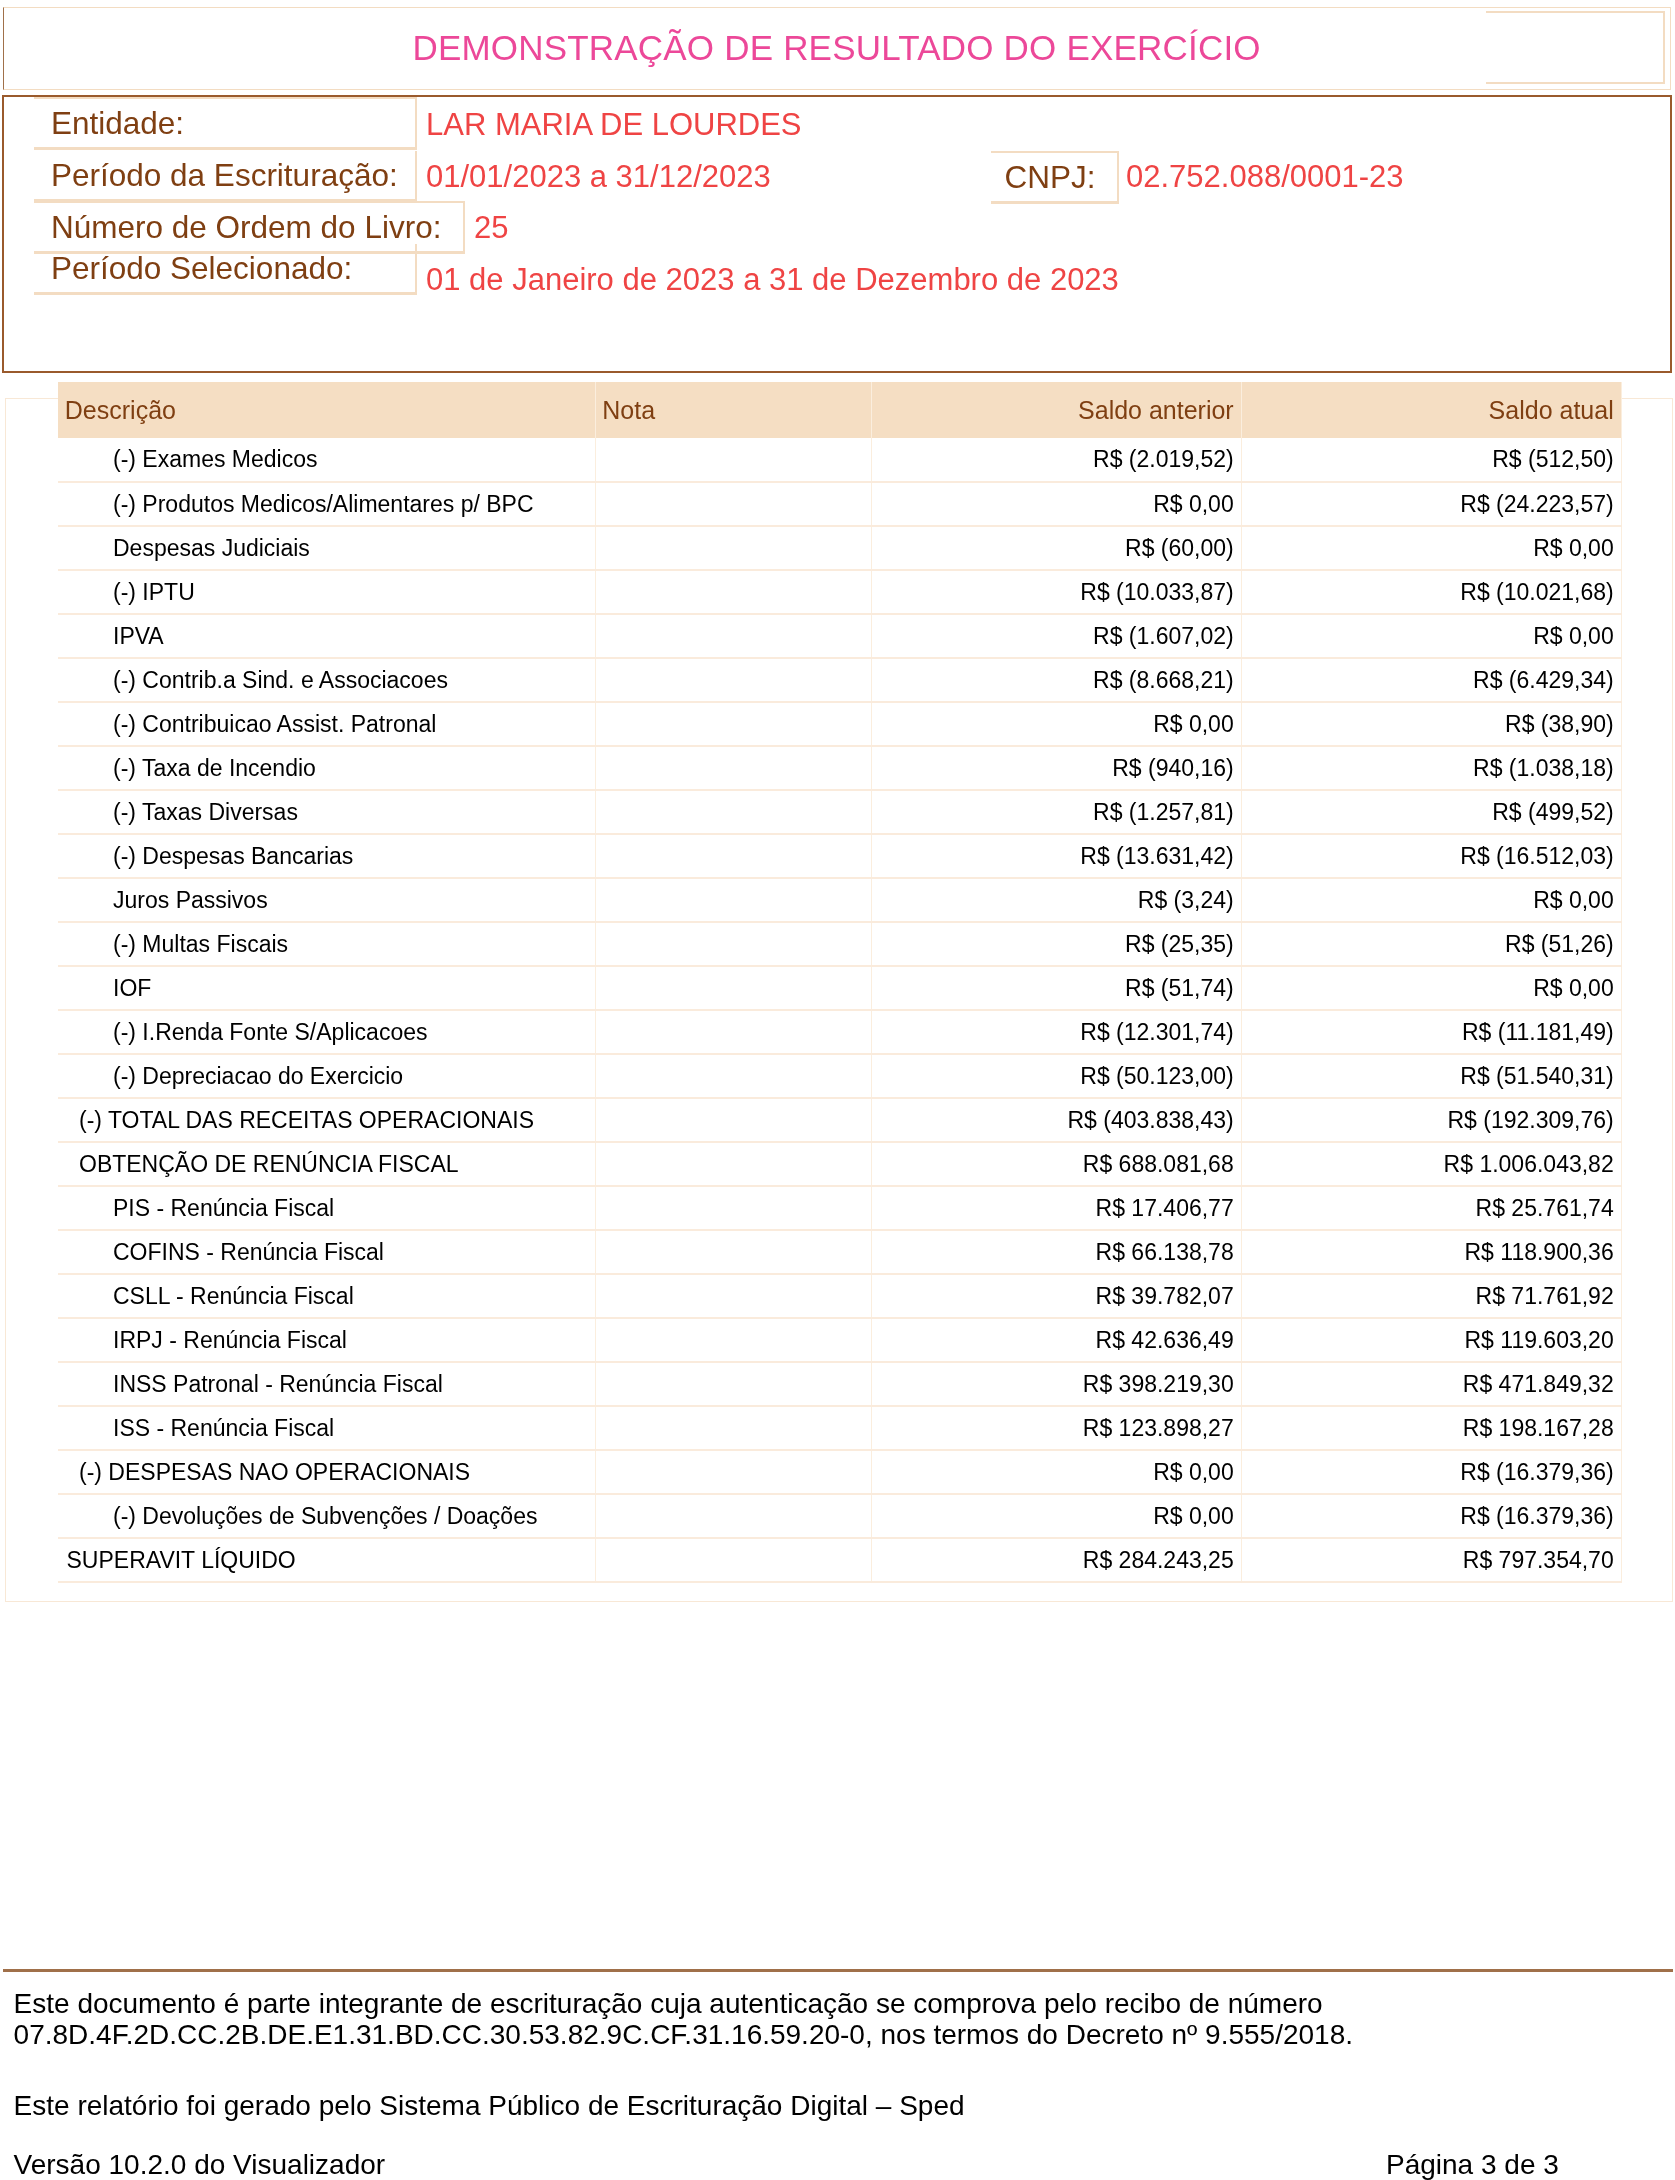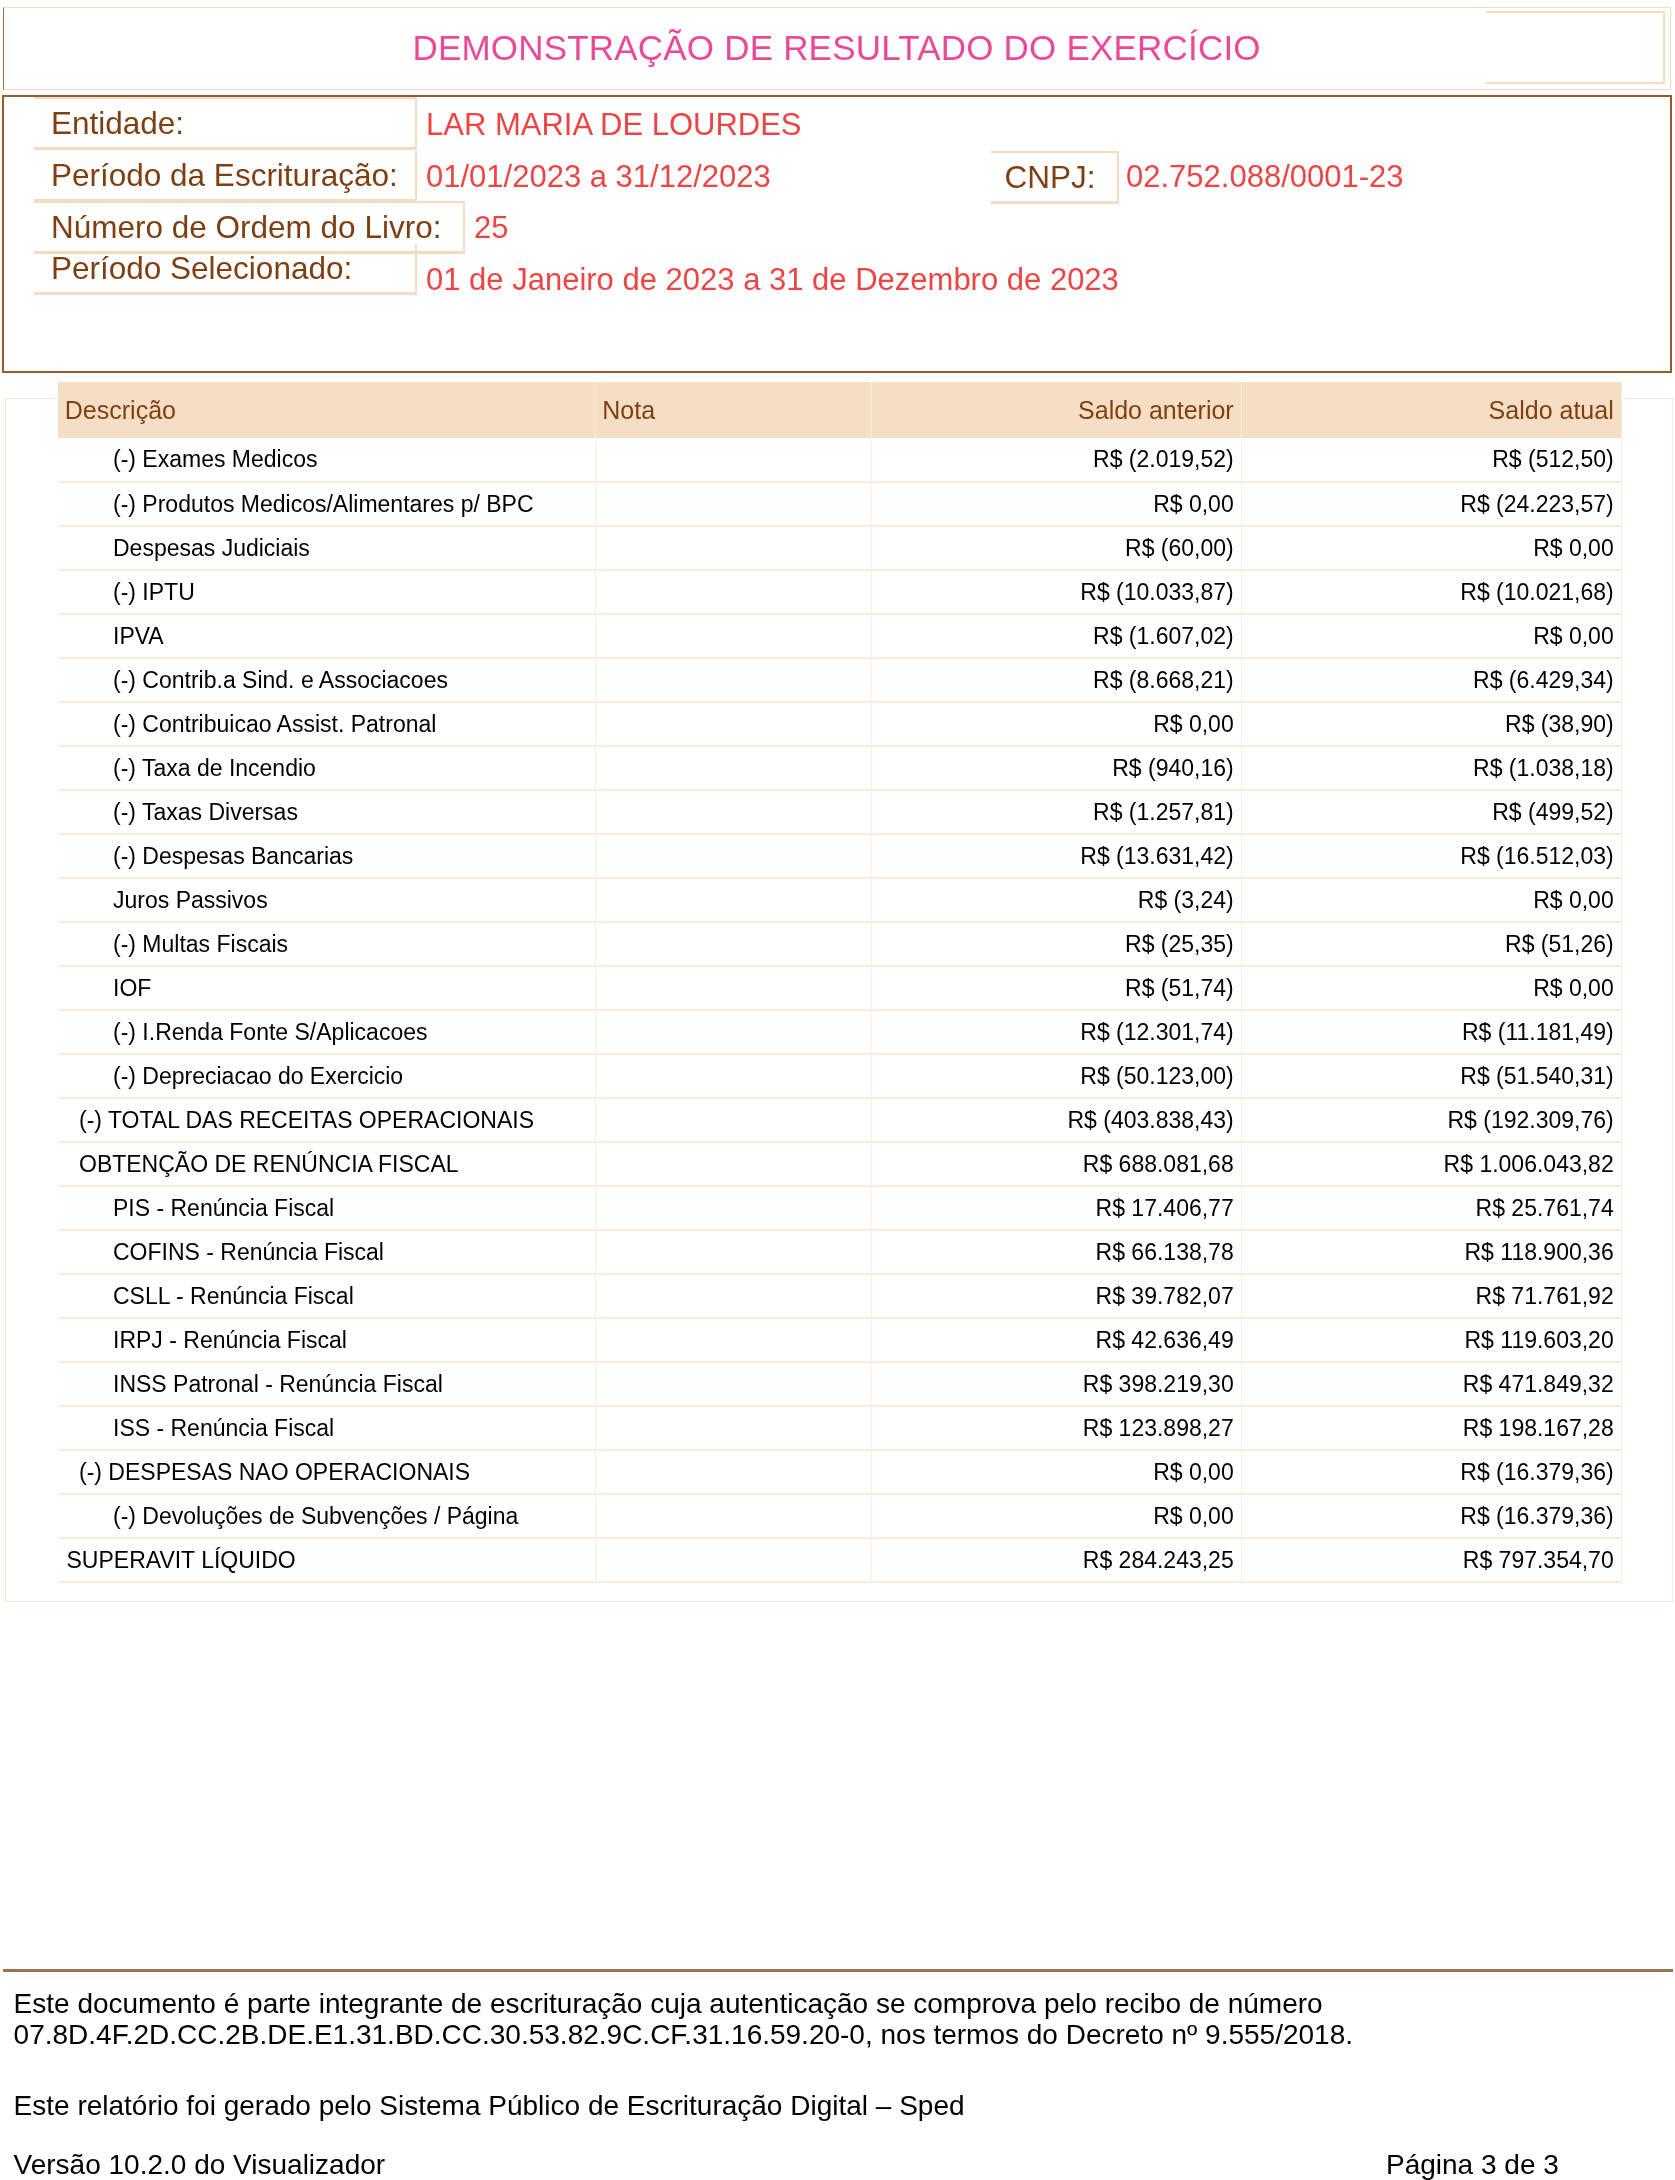--- a/index.html
+++ b/index.html
@@ -243,21 +243,21 @@
         <td class="num">R$ 123.898,27</td>
         <td class="num">R$ 198.167,28</td>
       </tr>
       <tr>
         <td class="lvl1">(-) DESPESAS NAO OPERACIONAIS</td>
         <td></td>
         <td class="num">R$ 0,00</td>
         <td class="num">R$ (16.379,36)</td>
       </tr>
       <tr>
-        <td class="lvl2">(-) Devoluções de Subvenções / Página</td>
+        <td class="lvl2">(-) Devoluções de Subvenções / Doações</td>
         <td></td>
         <td class="num">R$ 0,00</td>
         <td class="num">R$ (16.379,36)</td>
       </tr>
       <tr>
         <td class="lvl0">SUPERAVIT LÍQUIDO</td>
         <td></td>
         <td class="num">R$ 284.243,25</td>
         <td class="num">R$ 797.354,70</td>
       </tr>

